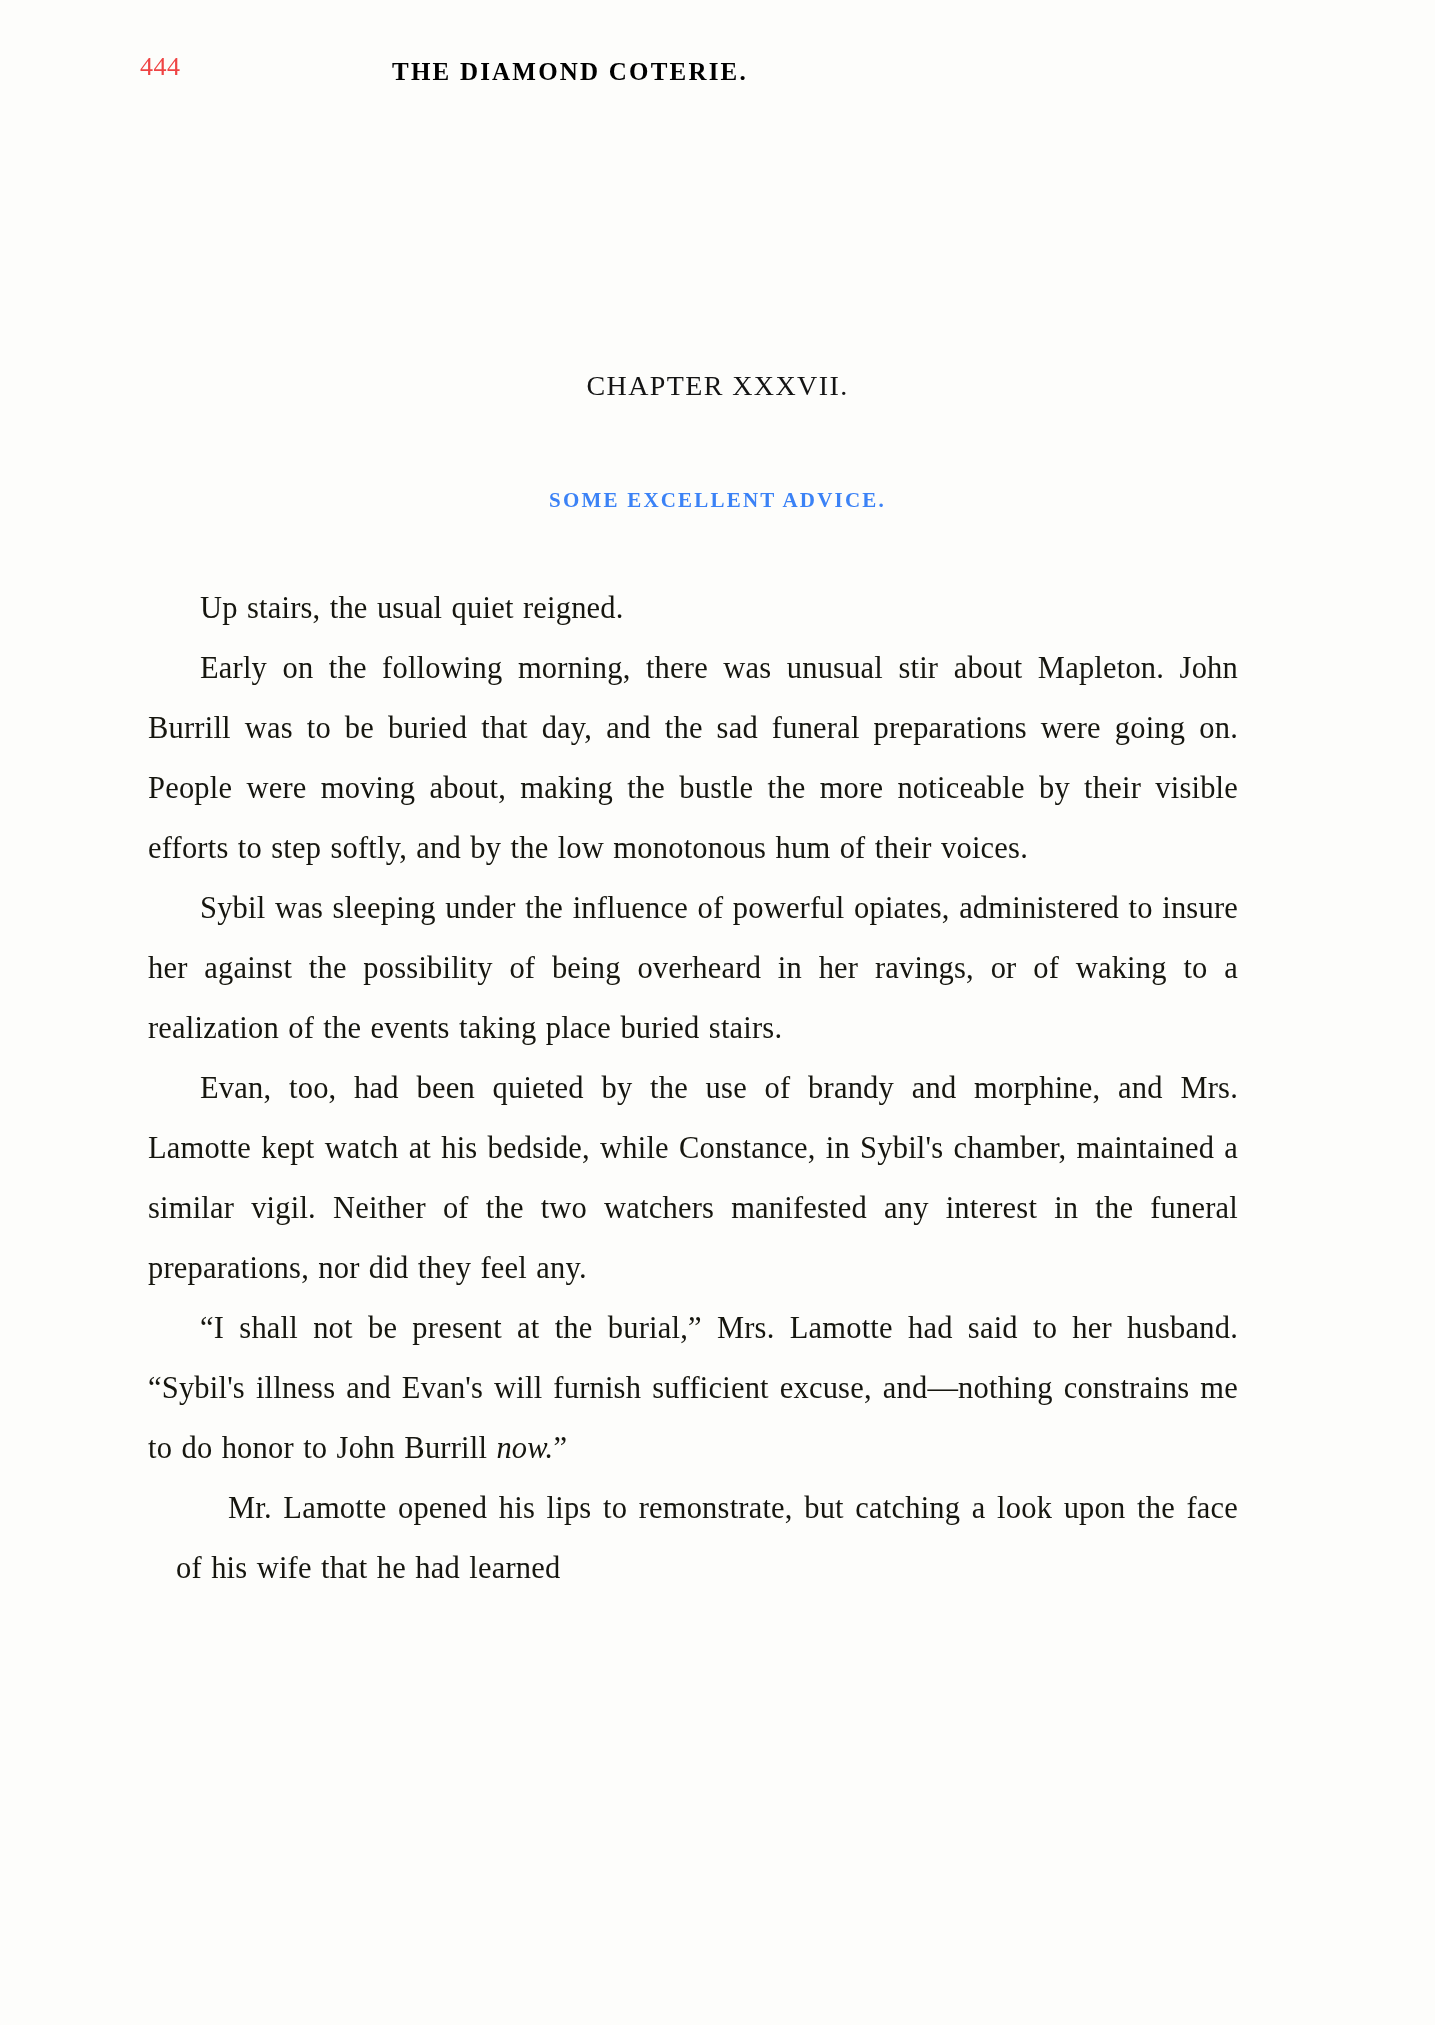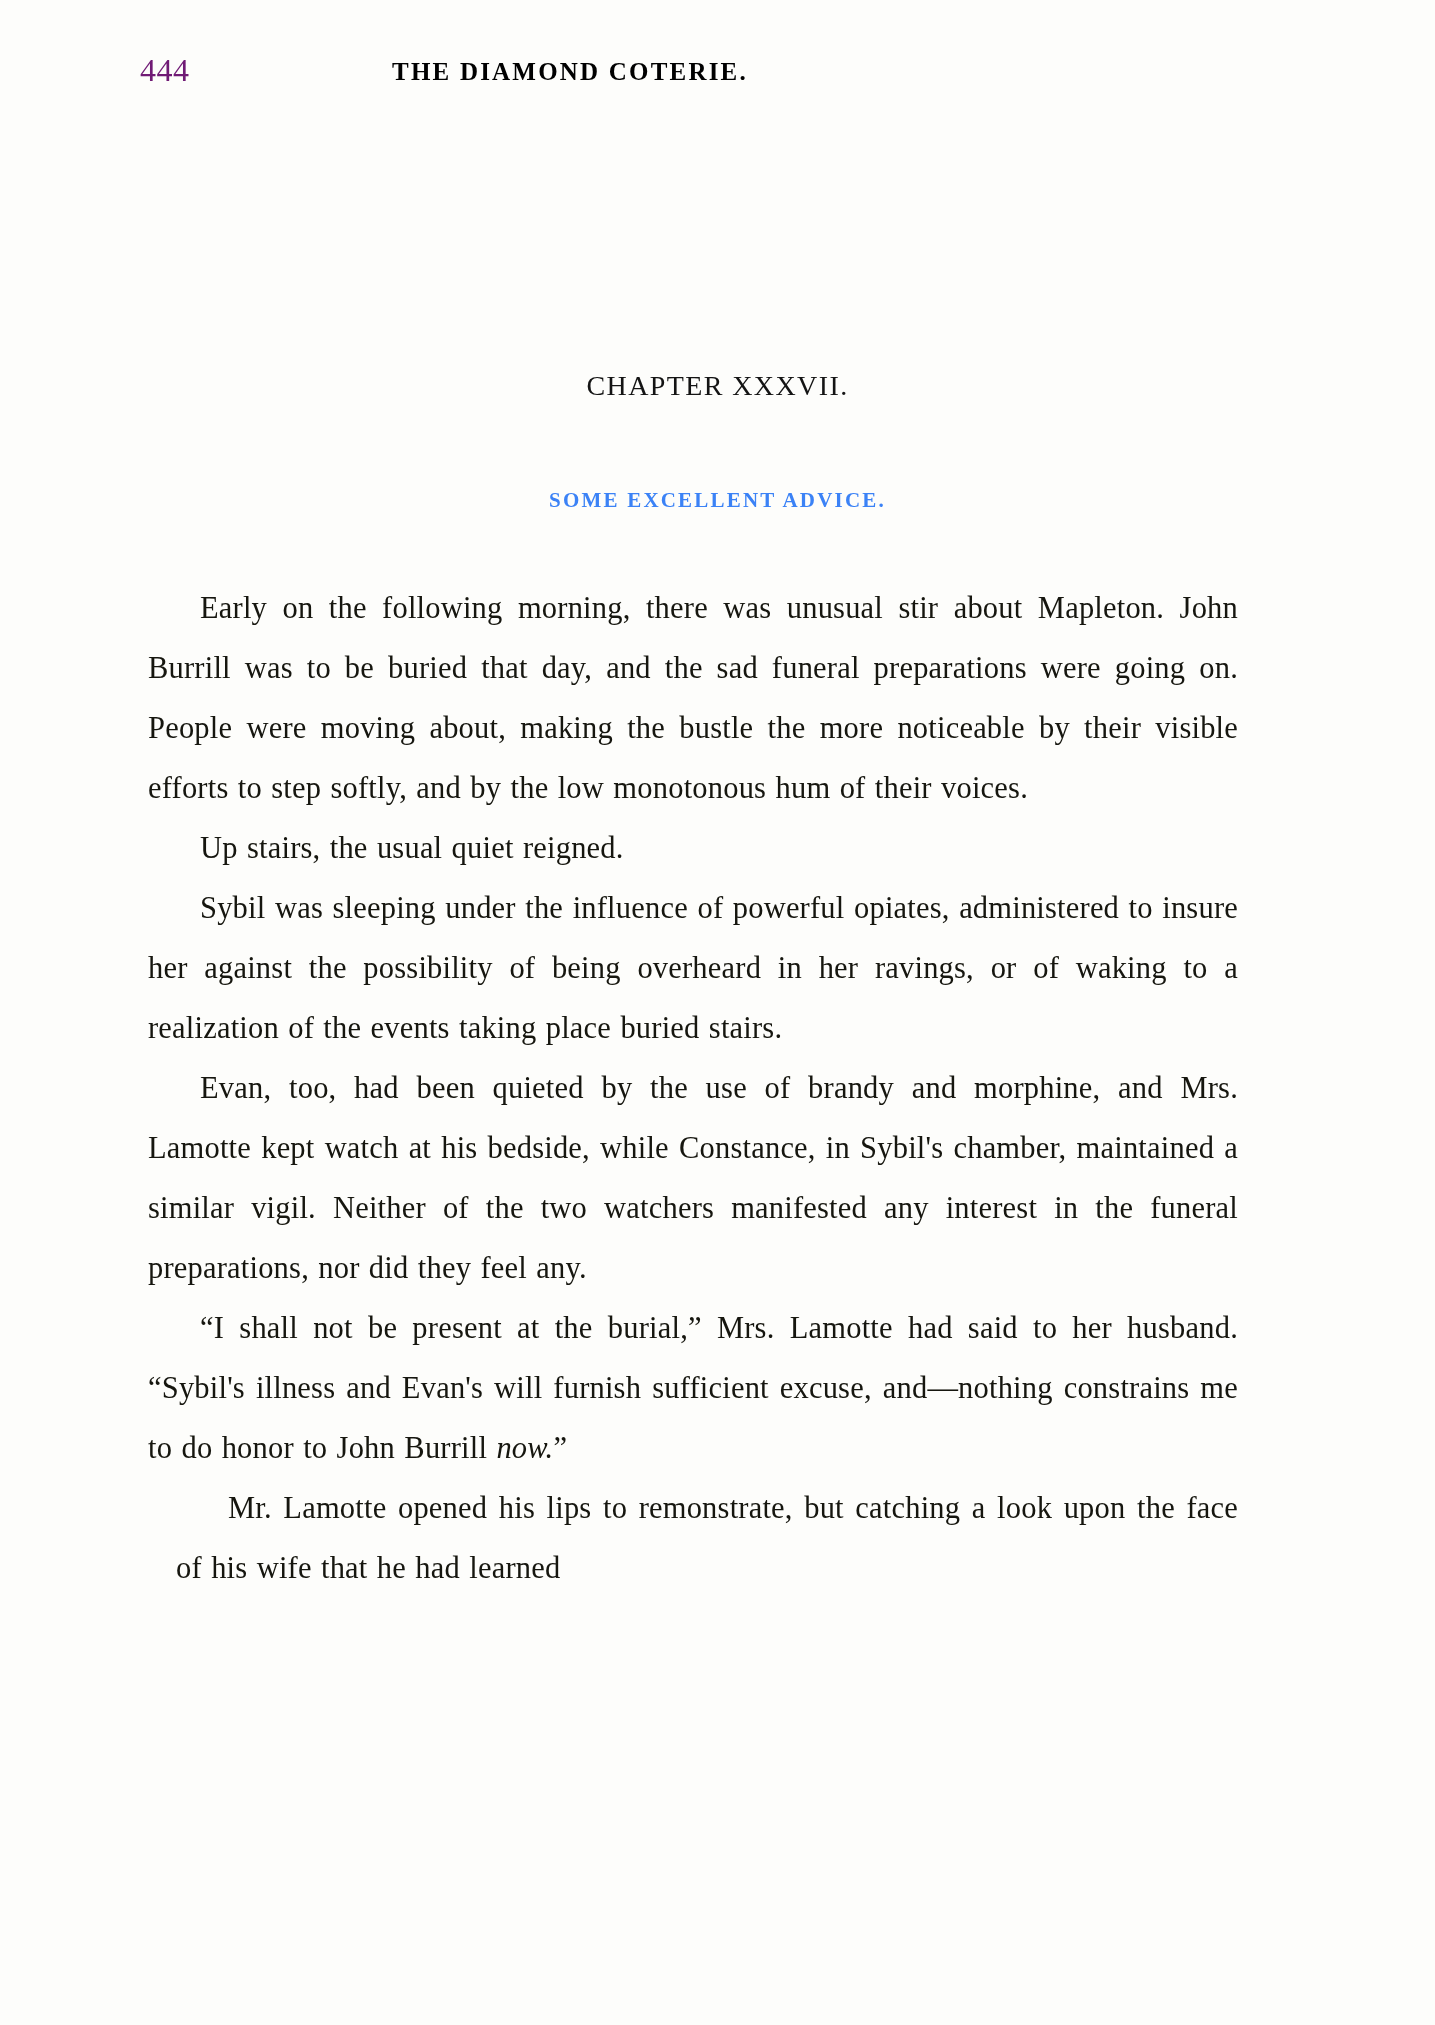--- a/index.html
+++ b/index.html
@@ -27,23 +27,23 @@
     position: absolute;
     top: 52px;
     left: 140px;
     width: 1160px;
     height: 48px;
   }
   .folio {
     position: absolute;
     left: 0;
     top: 0;
-    font-size: 32px;
+    font-size: 26px;
     letter-spacing: 0.5px;
-    color: #701a75;
+    color: #ef4444;
   }
   .running-head {
     position: absolute;
     left: 0;
     top: 6px;
     width: 860px;
     text-align: center;
     font-size: 25px;
     font-weight: bold;
     letter-spacing: 2.2px;
@@ -104,21 +104,21 @@
   <div class="header">
     <span class="folio">444</span>
     <span class="running-head">THE DIAMOND COTERIE.</span>
   </div>
 
   <div class="chapter-title">CHAPTER XXXVII.</div>
 
   <div class="section-subtitle">SOME  EXCELLENT  ADVICE.</div>
 
   <div class="body-text">
+    <p class="para">Up stairs, the usual quiet reigned.</p>
     <p class="para">Early on the following morning, there was unusual stir about Mapleton.  John Burrill was to be buried that day, and the sad funeral preparations were going on.  People were moving about, making the bustle the more noticeable by their visible efforts to step softly, and by the low monotonous hum of their voices.</p>
-    <p class="para">Up stairs, the usual quiet reigned.</p>
     <p class="para">Sybil was sleeping under the influence of powerful opiates, administered to insure her against the possibility of being overheard in her ravings, or of waking to a realization of the events taking place buried stairs.</p>
     <p class="para">Evan, too, had been quieted by the use of brandy and morphine, and Mrs. Lamotte kept watch at his bedside, while Constance, in Sybil's chamber, maintained a similar vigil.  Neither of the two watchers manifested any interest in the funeral preparations, nor did they feel any.</p>
     <p class="para"><span>“I shall not be present at the burial,” Mrs. Lamotte had said to her husband.  “Sybil's illness and Evan's will furnish sufficient excuse, and—nothing constrains me to do honor to John Burrill </span><em>now.</em><span>”</span></p>
     <p class="para last">Mr. Lamotte opened his lips to remonstrate, but catching a look upon the face of his wife that he had learned</p>
   </div>
 
 </div>
 
 </body></html>

